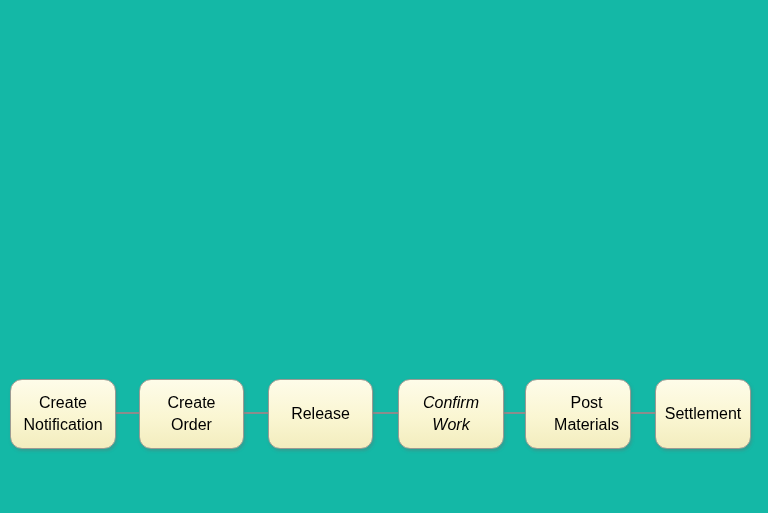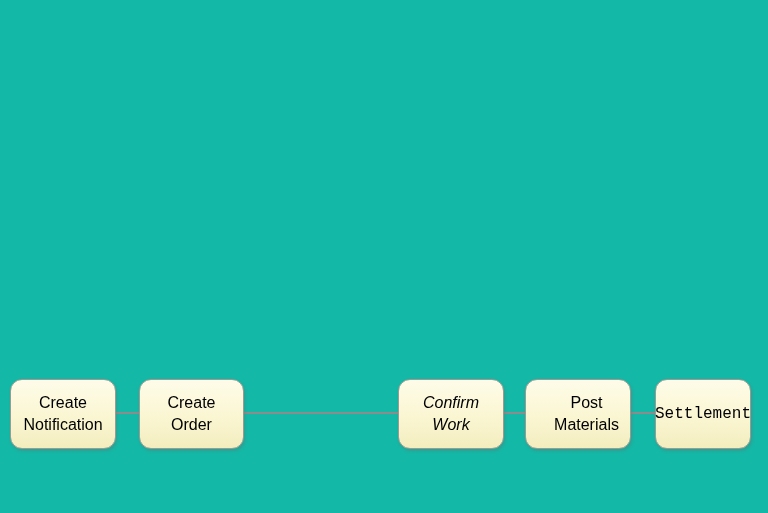--- a/index.html
+++ b/index.html
@@ -43,39 +43,42 @@
     line-height: 22px;
     color: #000000;
     text-align: center;
     white-space: pre-line;
   }
   .pos-1 { left: 10px;  width: 106px; }
   .pos-2 { left: 139px; width: 105px; }
   .pos-3 { left: 268px; width: 105px; }
   .pos-4 { left: 398px; width: 106px; font-style: italic; }
   .pos-5 { left: 525px; width: 106px; padding-left: 17px; }
-  .pos-6 { left: 655px; width: 96px; font-family: Liberation Mono, monospace; }
+  .pos-6 { left: 655px; width: 96px; }
 </style>
 </head>
 <body>
 
 <div class="canvas">
 
   <div class="connector"></div>
 
   <div class="step-box pos-1">
     <span class="step-label">Create
 Notification</span>
   </div>
 
   <div class="step-box pos-2">
     <span class="step-label">Create
 Order</span>
   </div>
 
+  <div class="step-box pos-3">
+    <span class="step-label">Release</span>
+  </div>
 
   <div class="step-box pos-4">
     <span class="step-label">Confirm
 Work</span>
   </div>
 
   <div class="step-box pos-5">
     <span class="step-label">Post
 Materials</span>
   </div>

